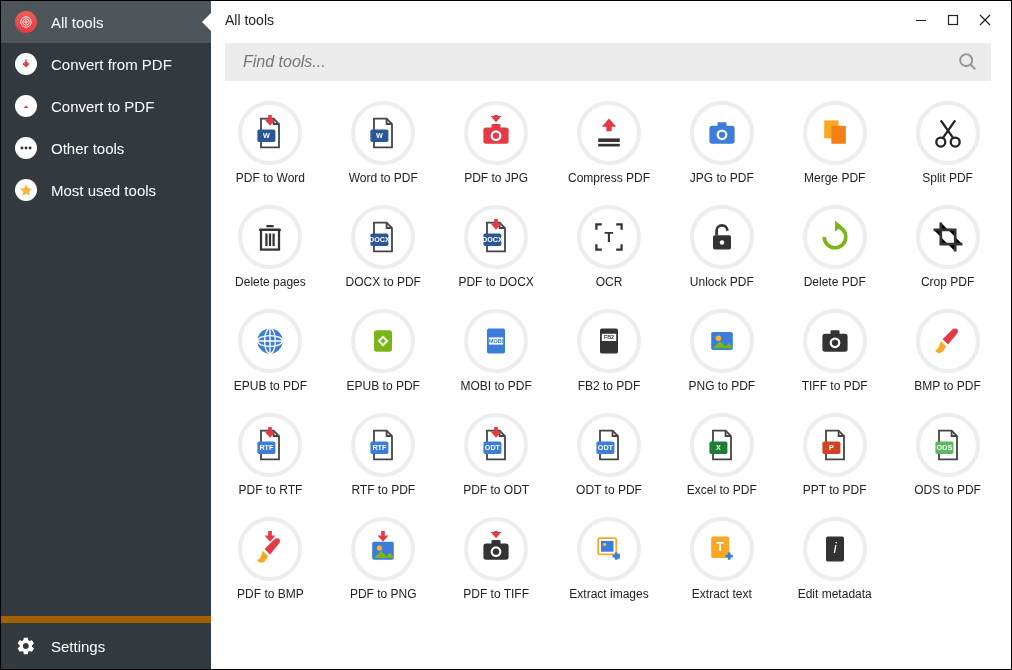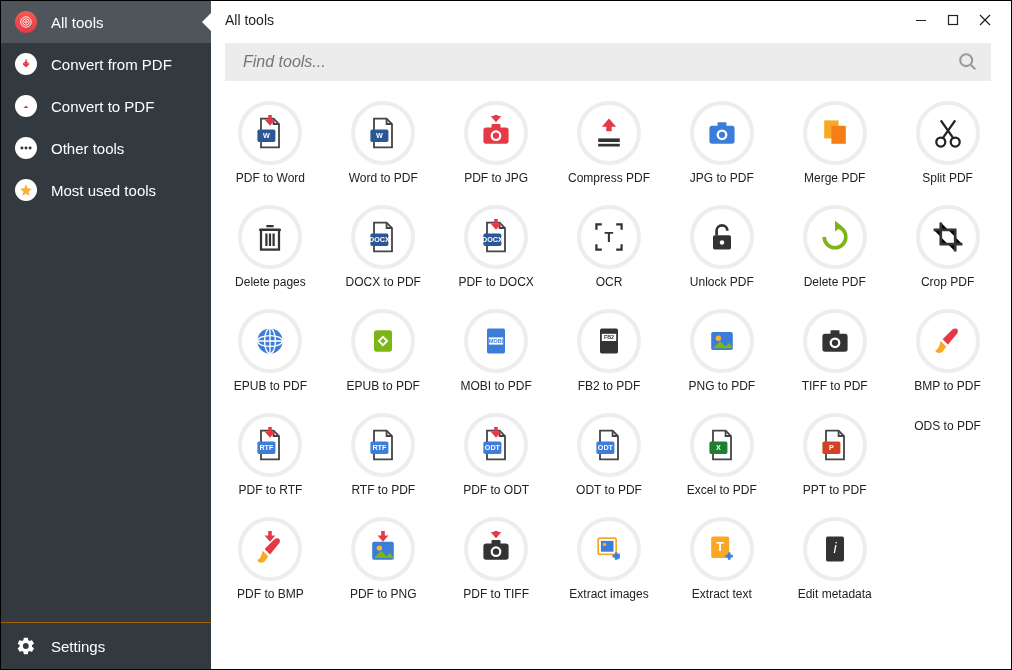--- a/index.html
+++ b/index.html
@@ -5,21 +5,21 @@
 * { margin:0; padding:0; box-sizing:border-box; font-family:"Segoe UI",Arial,sans-serif; }
 body { width:1012px; height:670px; background:#fff; border:1px solid #000; overflow:hidden; display:flex; }
 
 .sidebar { width:210px; height:100%; background:#333a3f; display:flex; flex-direction:column; }
 .sidebar-top { flex:1; }
 .sidebar-item { display:flex; align-items:center; padding:10px 14px; cursor:pointer; position:relative; }
 .sidebar-item.active { background:#4f565b; }
 .sidebar-item.active::after { content:""; position:absolute; right:-1px; top:50%; transform:translateY(-50%); width:0; height:0; border-top:10px solid transparent; border-bottom:10px solid transparent; border-right:10px solid #fff; }
 .si-icon { width:22px; height:22px; border-radius:50%; display:flex; align-items:center; justify-content:center; margin-right:14px; flex-shrink:0; font-size:13px; font-weight:bold; }
 .si-label { color:#fff; font-size:15px; }
-.sidebar-bottom { border-top:1px solid #a16207; }
+.sidebar-bottom { border-top:7px solid #a16207; }
 .settings-item { display:flex; align-items:center; padding:12px 14px; cursor:pointer; }
 
 .main { flex:1; display:flex; flex-direction:column; }
 .titlebar { display:flex; align-items:center; padding:6px 10px 0 14px; height:32px; }
 .title-text { font-size:14px; color:#222; flex:1; }
 .win-btn { width:32px; height:24px; display:flex; align-items:center; justify-content:center; cursor:pointer; color:#222; }
 
 .search-wrap { margin:10px 20px 6px 14px; position:relative; }
 .search-input { width:100%; height:38px; background:#ececec; border:none; padding:0 48px 0 18px; font-size:16px; font-style:italic; color:#777; outline:none; }
 .search-icon { position:absolute; right:12px; top:50%; transform:translateY(-50%); color:#888; }
@@ -414,20 +414,29 @@
     <path fill="none" stroke="#444" stroke-width="2" d="M10 4h14l6 6v26H10z"></path>
     <path fill="none" stroke="#444" stroke-width="2" d="M24 4v6h6"></path>
     <rect x="6" y="16" width="20" height="14" rx="2" fill="#d04423"></rect>
     <text x="16" y="26" font-size="8" font-weight="bold" fill="#fff" text-anchor="middle">P</text>
 
   </svg>
           </div>
     <span class="tool-label">PPT to PDF</span>
         </div>
         <div class="tool">
+          <div class="tool-circle">
+            <svg width="36" height="36" viewBox="0 0 40 40">
+    <path fill="none" stroke="#444" stroke-width="2" d="M10 4h14l6 6v26H10z"></path>
+    <path fill="none" stroke="#444" stroke-width="2" d="M24 4v6h6"></path>
+    <rect x="6" y="16" width="20" height="14" rx="2" fill="#5cb85c"></rect>
+    <text x="16" y="26" font-size="8" font-weight="bold" fill="#fff" text-anchor="middle">ODS</text>
+
+  </svg>
+          </div>
     <span class="tool-label">ODS to PDF</span>
         </div>
         <div class="tool">
           <div class="tool-circle">
             <svg width="36" height="36" viewBox="0 0 40 40">
               <path fill="#e63946" d="M28 8c3 0 4 3 2 6l-10 12-6-6L24 10c1-1 2-2 4-2z"></path>
               <path fill="#f9a825" d="M12 22l6 6-4 6c-2 2-8 2-8-2 3 0 4-4 6-10z"></path>
               <path fill="#e63946" d="M20 0l-6 7h4v5h4V7h4z" transform="rotate(180 20 6)"></path>
             </svg>
           </div>

